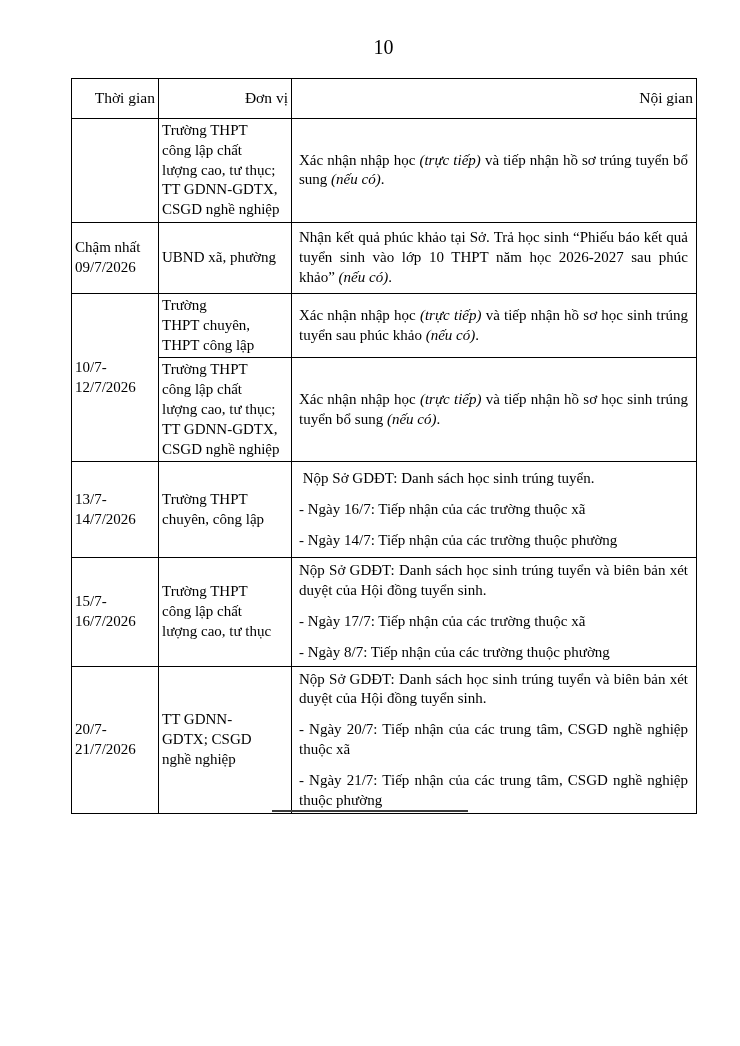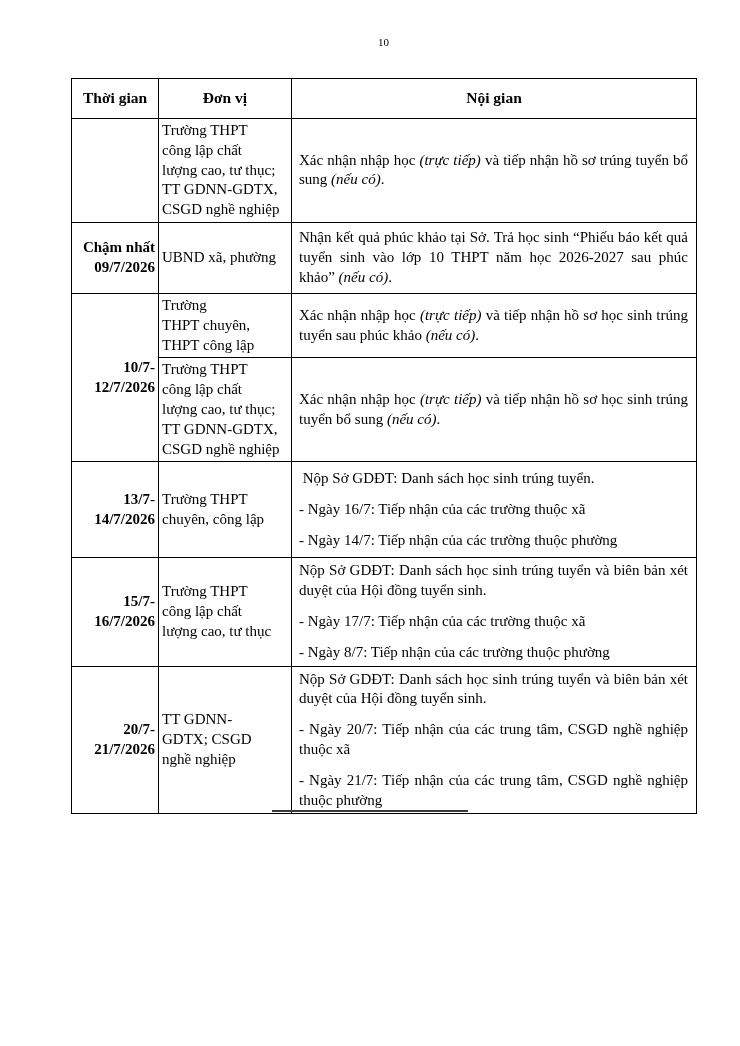--- a/index.html
+++ b/index.html
@@ -13,56 +13,55 @@
     position: relative;
     font-family: "Liberation Serif", "DejaVu Serif", serif;
     color: #000000;
   }
   .page-number {
     position: absolute;
     left: 71px;
     top: 36px;
     width: 625px;
     text-align: center;
-    font-size: 11px;
+    font-size: 20px;
   }
   table.schedule {
     position: absolute;
     left: 71px;
     top: 78px;
     width: 625px;
     border-collapse: collapse;
     table-layout: fixed;
     font-size: 15px;
     line-height: 1.32;
   }
   table.schedule th,
   table.schedule td {
     border: 1px solid #000000;
     vertical-align: middle;
     overflow: hidden;
   }
   table.schedule th {
     font-size: 15.5px;
-    font-weight: bold;
-    text-align: center;
+    font-weight: normal;
+    text-align: right;
     padding: 2px 3px;
   }
   thead tr { height: 40px; }
   tbody tr:nth-child(1) { height: 99px; }
   tbody tr:nth-child(2) { height: 71px; }
   tbody tr:nth-child(3) { height: 57px; }
   tbody tr:nth-child(4) { height: 92px; }
   tbody tr:nth-child(5) { height: 96px; }
   tbody tr:nth-child(6) { height: 105px; }
   tbody tr:nth-child(7) { height: 145px; }
   td.col-time {
-    text-align: right;
+    text-align: left;
     padding: 2px 3px;
-    font-weight: bold;
   }
   td.col-unit {
     text-align: left;
     padding: 2px 3px;
   }
   td.col-content {
     text-align: justify;
     padding: 3px 8px 3px 7px;
     margin-left: 28px;
   }

